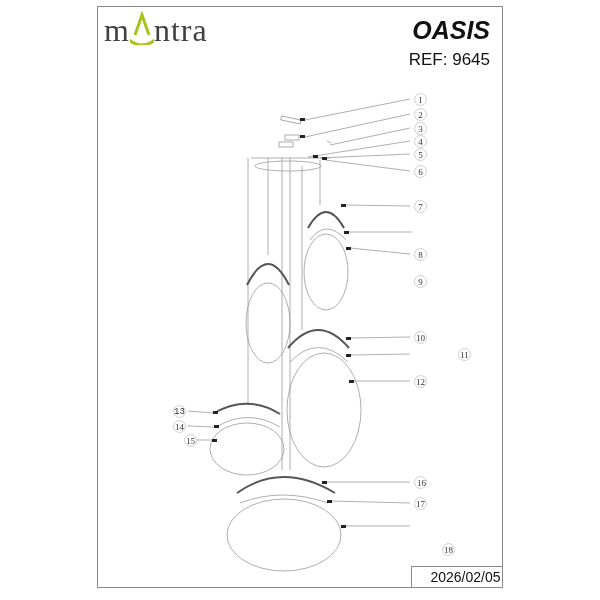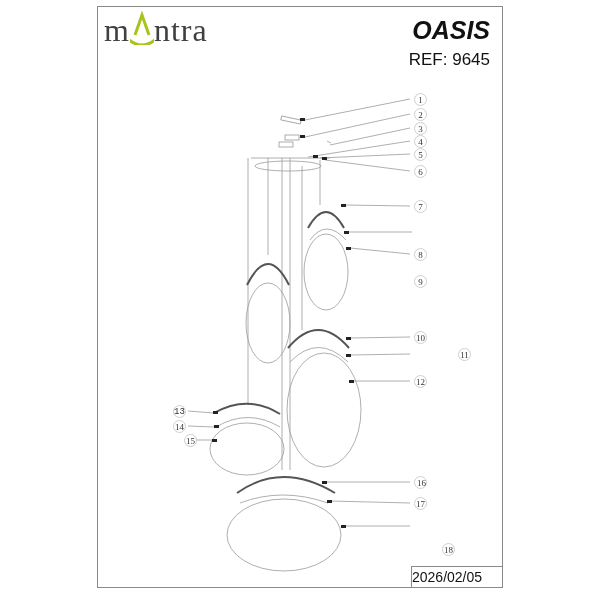--- a/index.html
+++ b/index.html
@@ -2,21 +2,21 @@
 <html><head>
   <meta charset="utf-8">
   <style>
     html, body { margin: 0; padding: 0; background: #ffffff; }
     body { width: 600px; height: 600px; position: relative; overflow: hidden; font-family: "Liberation Sans", sans-serif; }
     .frame { position: absolute; left: 97px; top: 6px; width: 406px; height: 582px; border: 1px solid #8a8a8a; box-sizing: border-box; }
     .logo { position: absolute; left: 104px; top: 10px; font-family: "Liberation Serif", serif; font-size: 32px; color: #404040; letter-spacing: 1px; line-height: 40px; }
     .logo .a { display: inline-block; width: 24px; position: relative; height: 30px; vertical-align: baseline; }
     .model { position: absolute; right: 110px; top: 16px; font-family: "Liberation Sans", sans-serif; font-weight: bold; font-style: italic; font-size: 25px; color: #111; }
     .ref { position: absolute; right: 110px; top: 50px; font-size: 17px; color: #111; }
-    .datebox { position: absolute; left: 411px; top: 566px; width: 92px; height: 22px; border-left: 1px solid #8a8a8a; border-top: 1px solid #8a8a8a; box-sizing: border-box; font-size: 14px; color: #111; text-align: left; line-height: 21px; }
+    .datebox { position: absolute; left: 411px; top: 566px; width: 92px; height: 22px; border-left: 1px solid #8a8a8a; border-top: 1px solid #8a8a8a; box-sizing: border-box; font-size: 14px; color: #111; text-align: center; line-height: 21px; padding-left: 16px; }
     svg.drawing { position: absolute; left: 0; top: 0; }
     .callout { position: absolute; width: 13px; height: 13px; border-radius: 50%; border: 1px solid #cfcfcf; font-family: "Liberation Serif", serif; font-size: 9px; line-height: 13px; text-align: center; color: #333; box-sizing: border-box; background: #fff; }
   </style>
 </head>
 <body>
 
 <div class="frame"></div>
 
 <div class="logo">
   <span>m</span><span class="a"><svg width="24" height="40" viewBox="0 0 24 40" style="position:absolute;left:0;top:-6px;">

